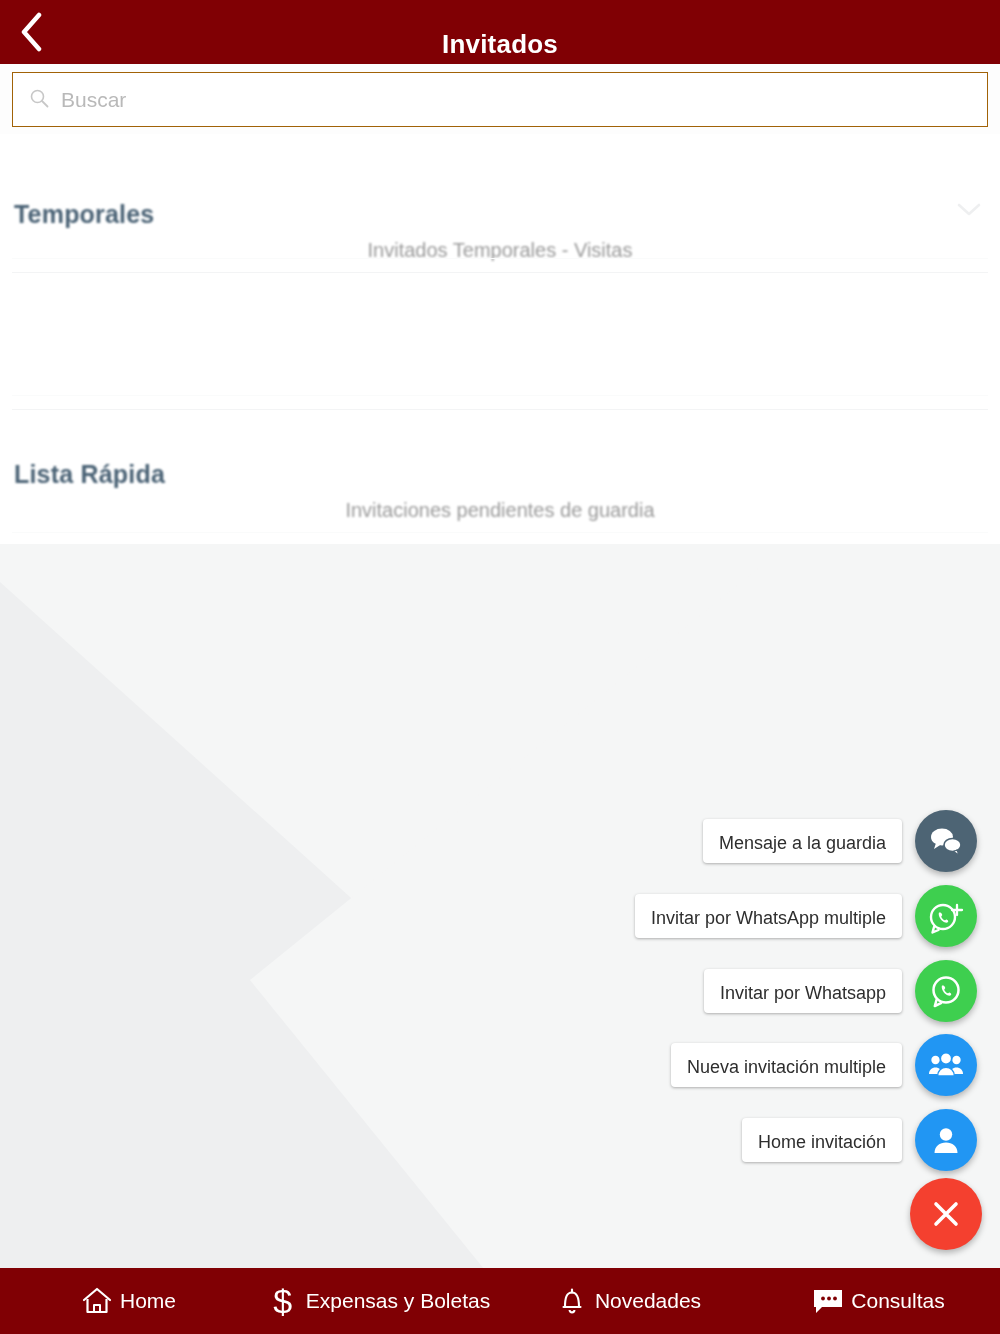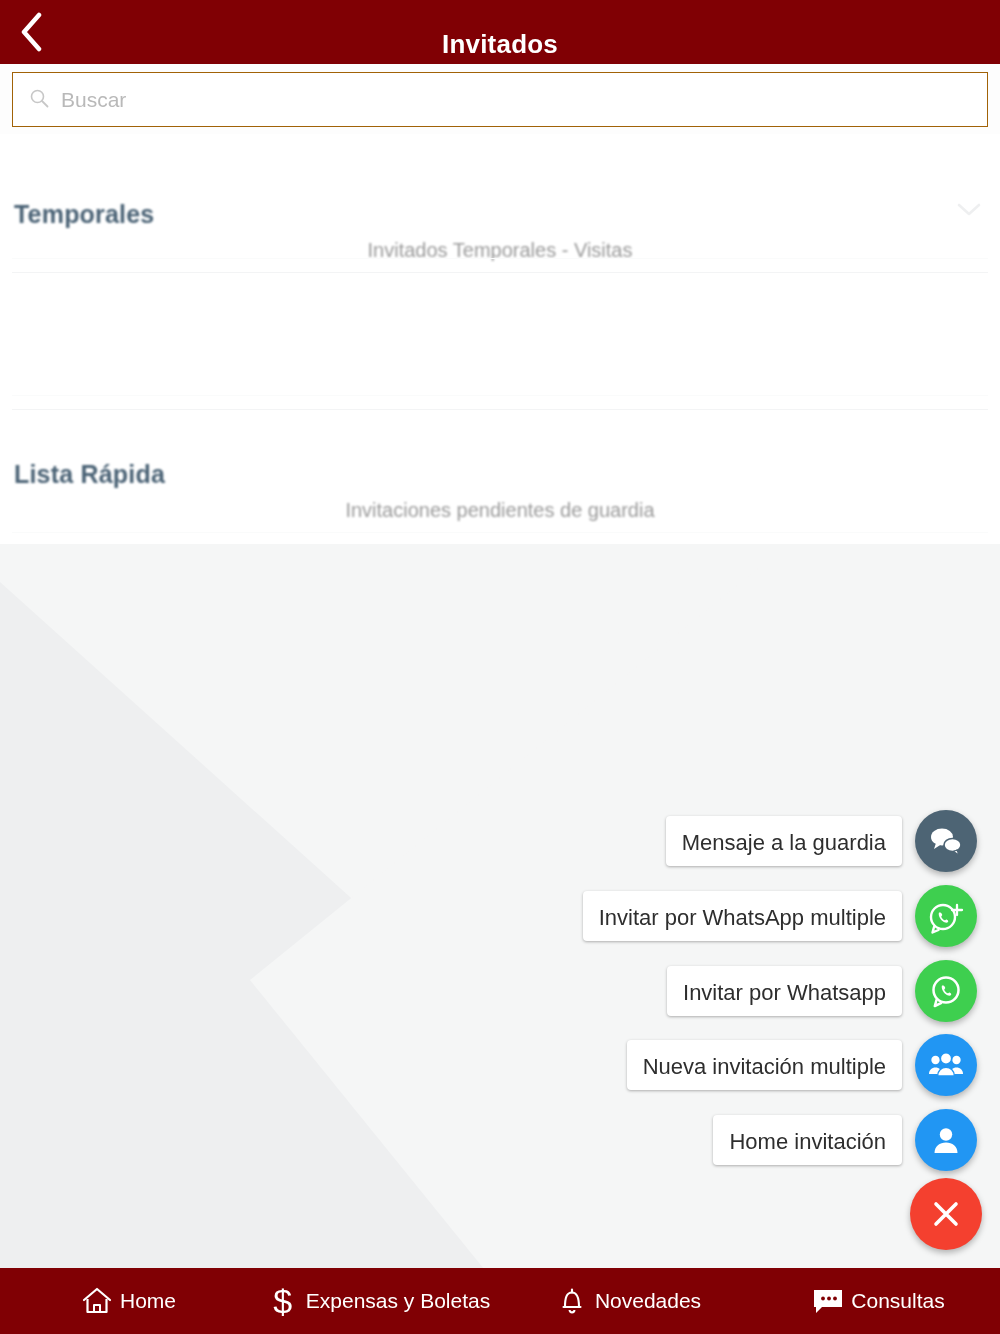--- a/index.html
+++ b/index.html
@@ -152,21 +152,21 @@
   .fab-item {
     position: absolute;
     display: flex;
     align-items: center;
     justify-content: flex-end;
     right: 0;
   }
   .fab-label {
     background: #ffffff;
     color: #2e2e2e;
-    font-size: 22px;
+    font-size: 18px;
     padding: 15px 16px 11px 16px;
     border-radius: 4px;
     box-shadow: 0 1px 3px rgba(0,0,0,0.30);
     white-space: nowrap;
     margin-right: 13px;
     line-height: 1.05;
   }
   .fab-circle {
     width: 62px;
     height: 62px;

